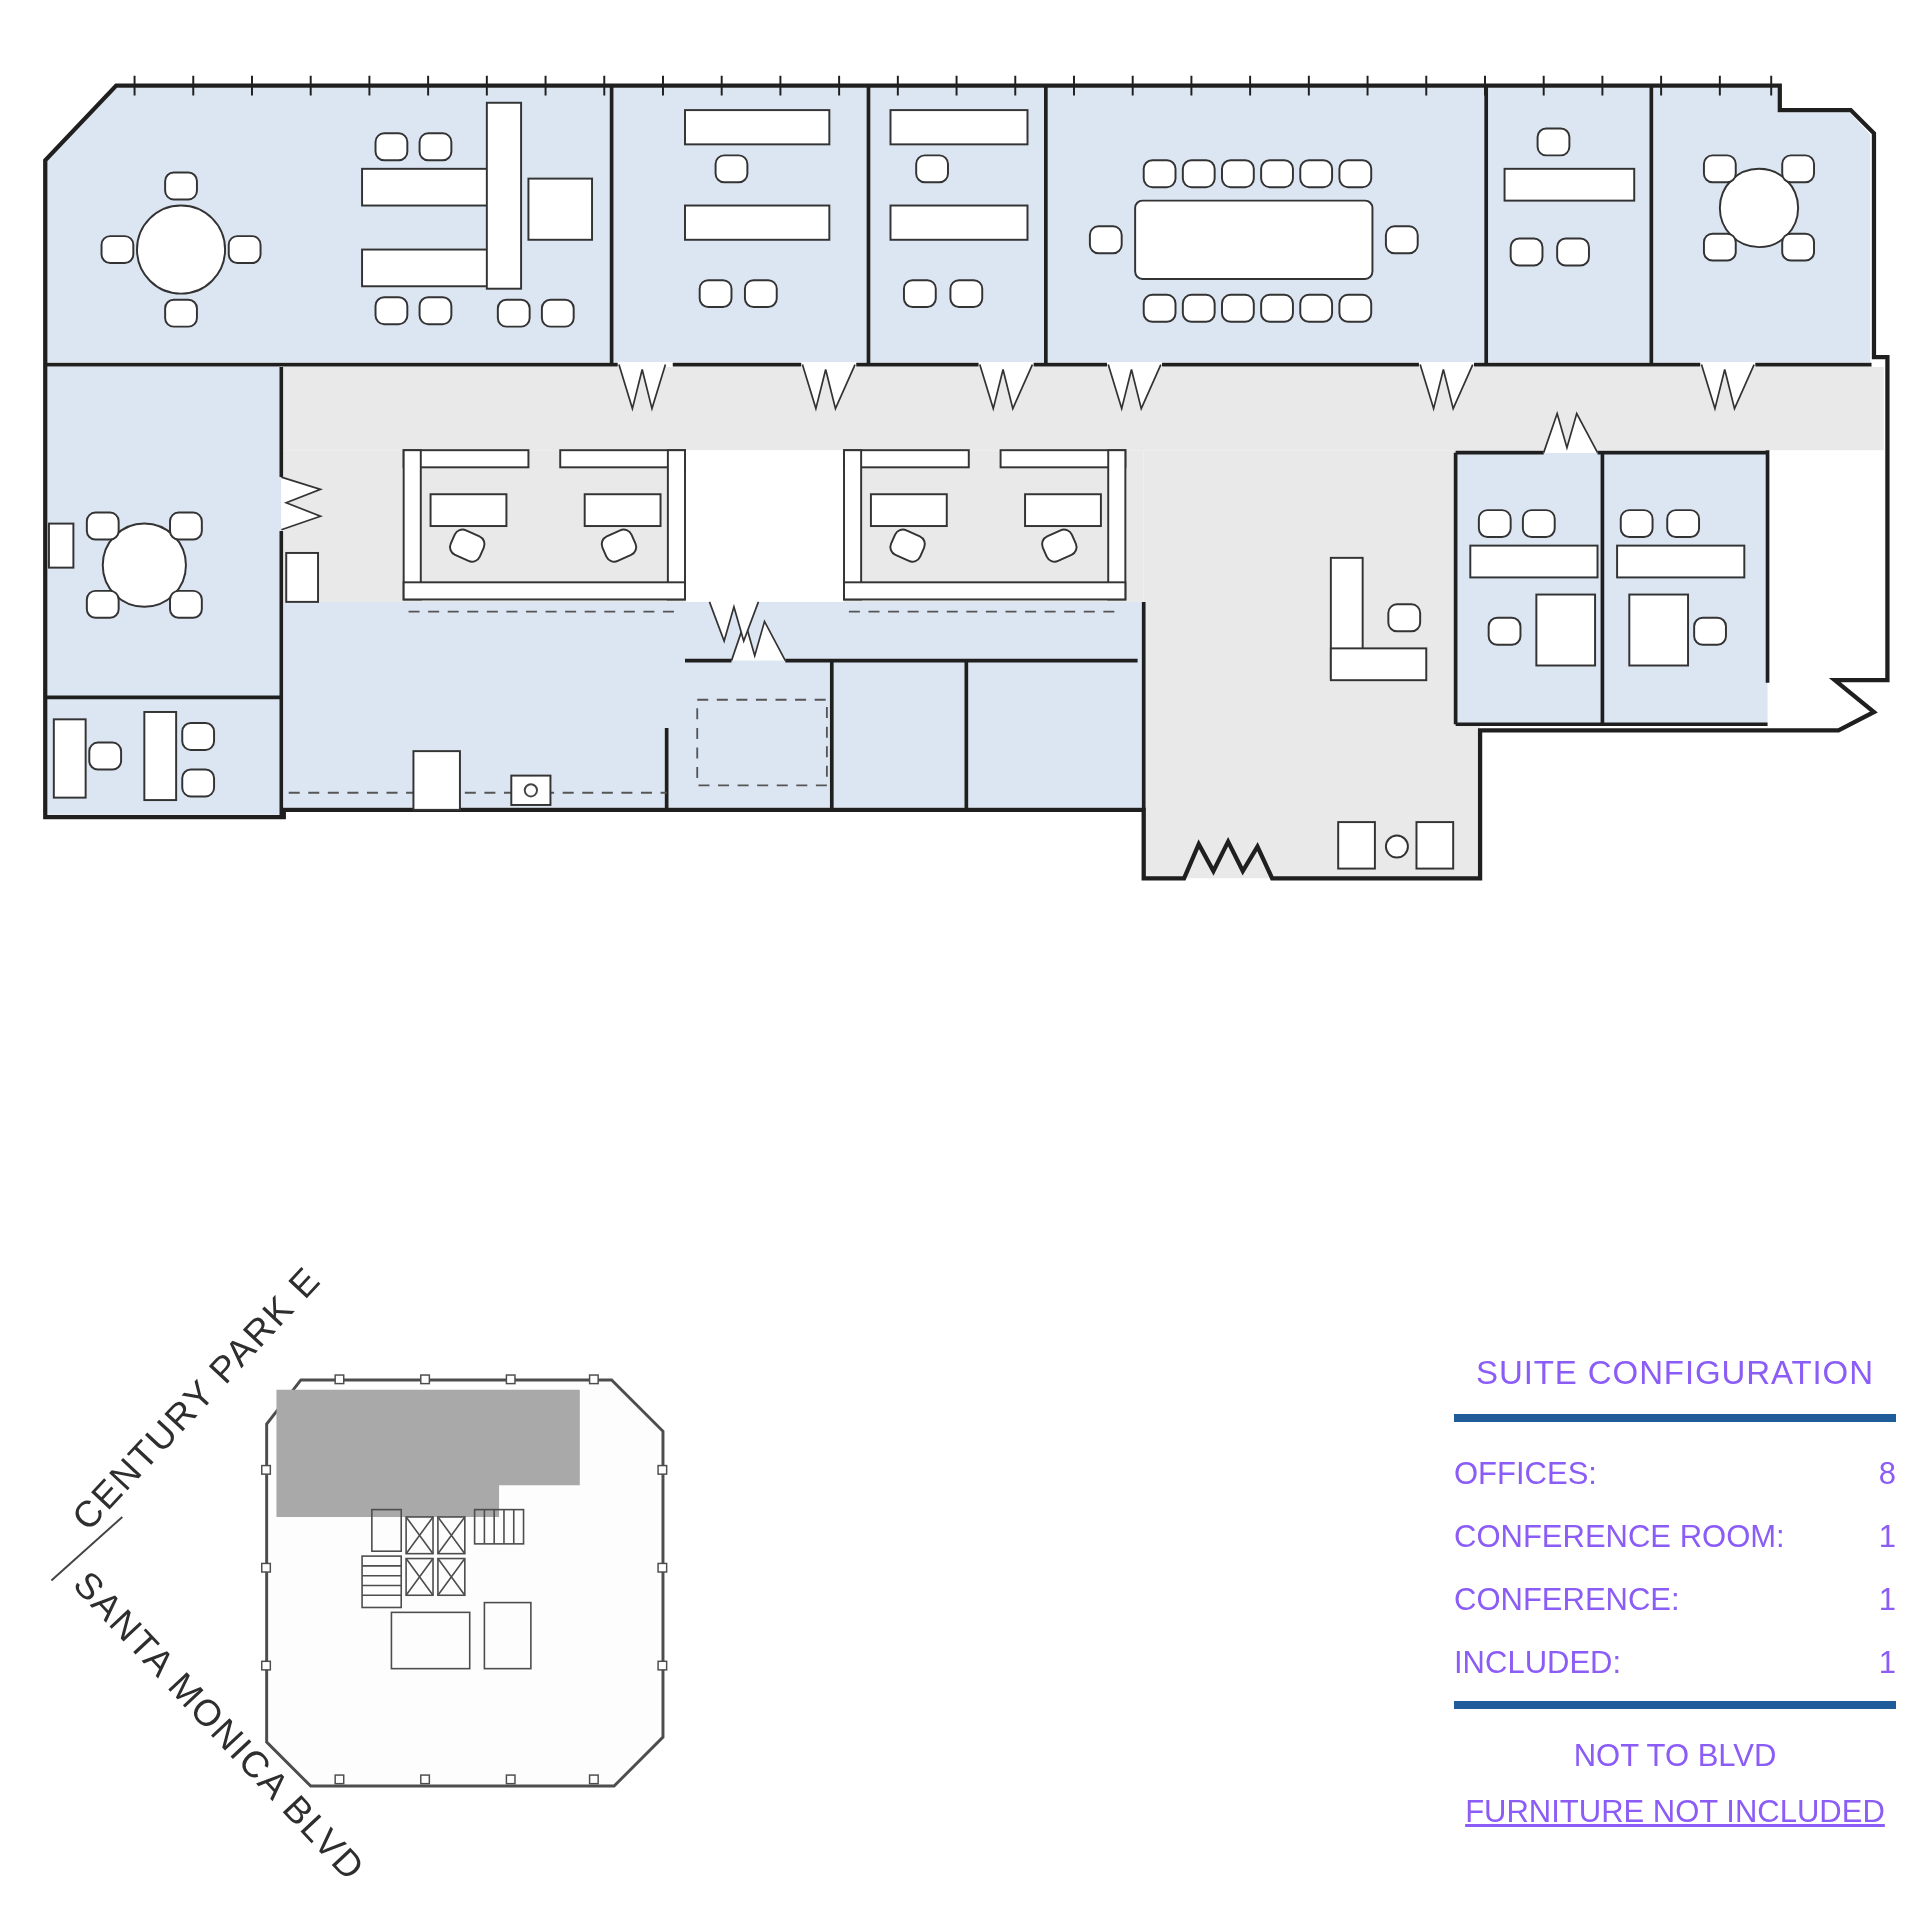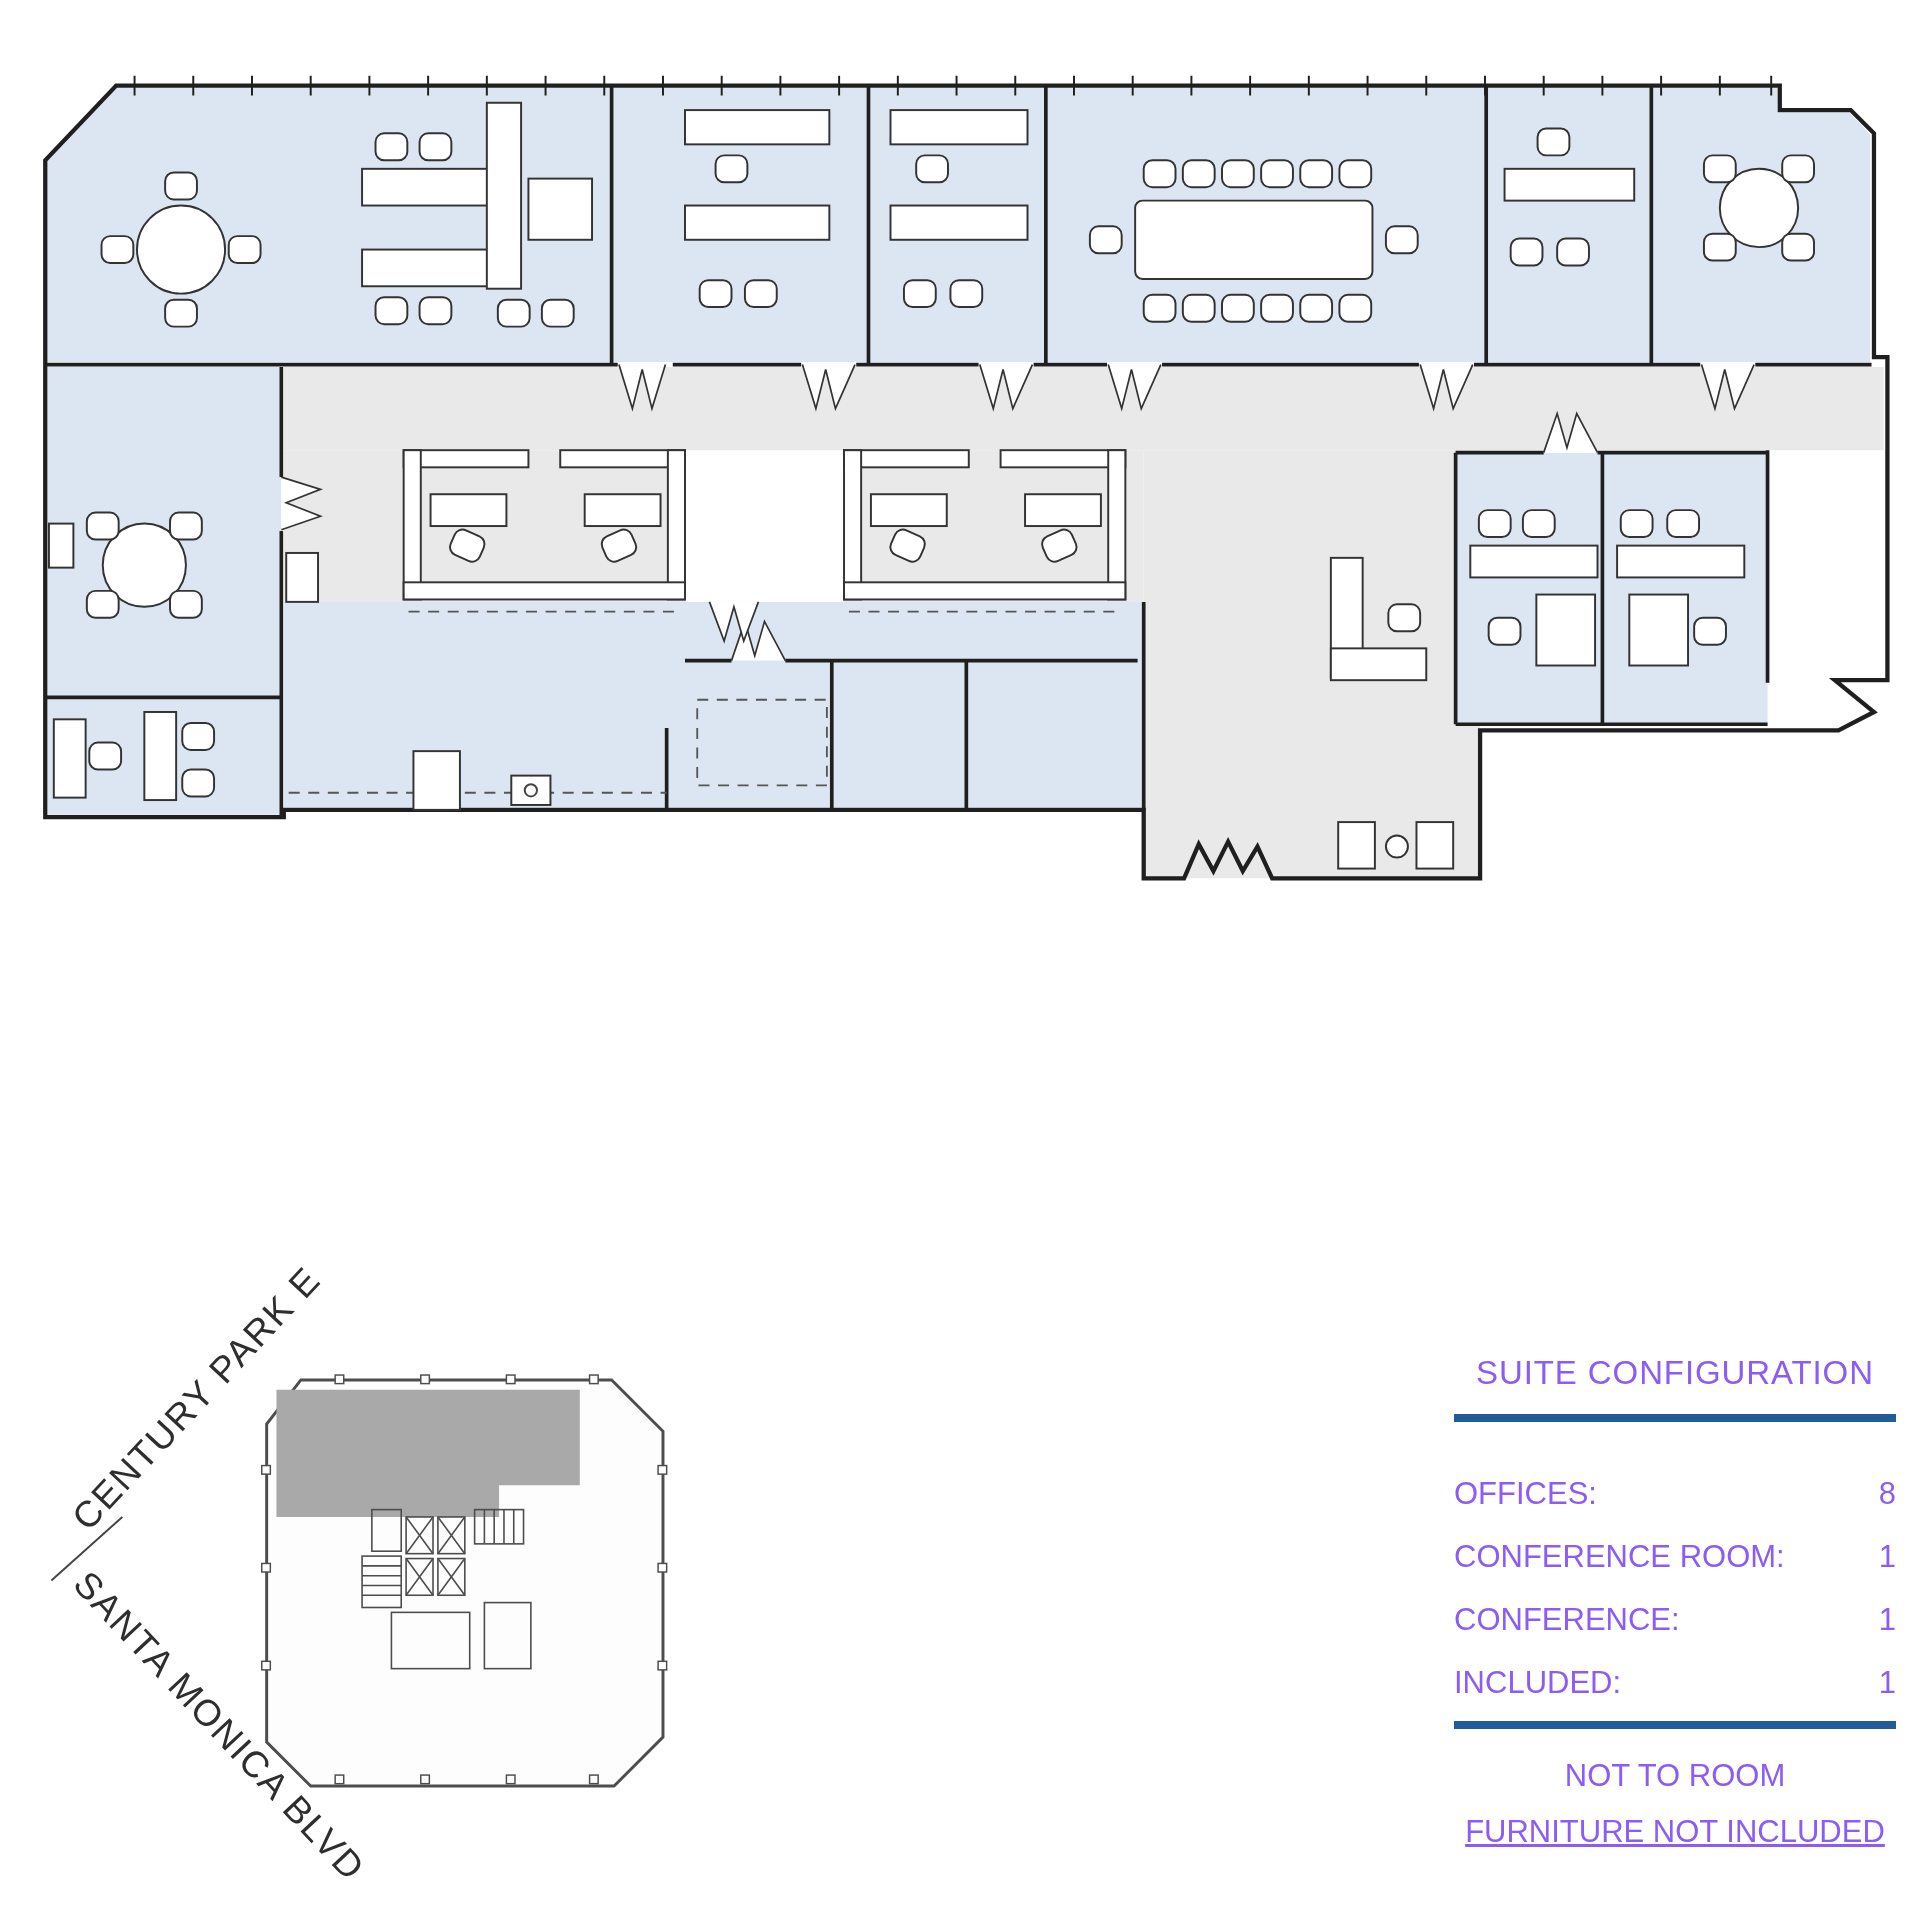--- a/index.html
+++ b/index.html
@@ -15,21 +15,21 @@
   .dash{fill:none;stroke:#555;stroke-width:1.5;stroke-dasharray:9 7;}
   .kp{fill:none;stroke:#4d4d4d;stroke-width:1.3;}
   .kp-outline{fill:#fdfdfd;stroke:#4d4d4d;stroke-width:2.4;}
   .kp-tick{fill:#ffffff;stroke:#4d4d4d;stroke-width:1.2;}
   .street{font-size:30px;fill:#2e2e2e;letter-spacing:1.5px;}
 
   .legend{position:absolute;left:1454px;top:1354px;width:442px;color:#8b5cf6;}
   .legend-title{text-align:center;font-size:33px;line-height:38px;letter-spacing:0.9px;}
   .bar{height:7.7px;background:#1f5c99;margin-top:22px;}
   .legend-rows .legend-row{display:flex;justify-content:space-between;font-size:31px;height:36px;line-height:36px;margin-top:27px;}
-  .legend-rows .legend-row:first-child{margin-top:54px;}
+  .legend-rows .legend-row:first-child{margin-top:34px;}
   .bar.bottom{margin-top:20.5px;}
   .note{text-align:center;font-size:31px;margin-top:29px;}
   .note.second{margin-top:20.5px;text-decoration:underline;}
 </style>
 </head>
 <body>
 
 <div>
 <svg class="plan-svg" viewBox="0 0 1568 1576" preserveAspectRatio="none">
   <defs>
@@ -281,16 +281,16 @@
     <div class="legend-row">
       <span>CONFERENCE:</span>
       <span>1</span>
     </div>
     <div class="legend-row">
       <span>INCLUDED:</span>
       <span>1</span>
     </div>
   </div>
   <div class="bar bottom"></div>
-  <div class="note">NOT TO ROOM</div>
+  <div class="note">NOT TO BLVD</div>
   <div class="note second">FURNITURE NOT INCLUDED</div>
 </div>
 
 
 </body></html>

